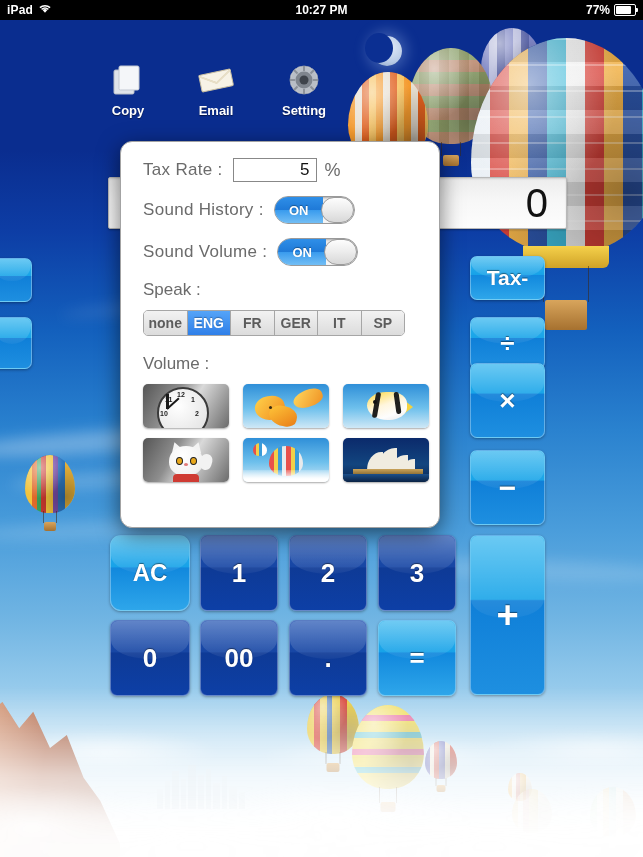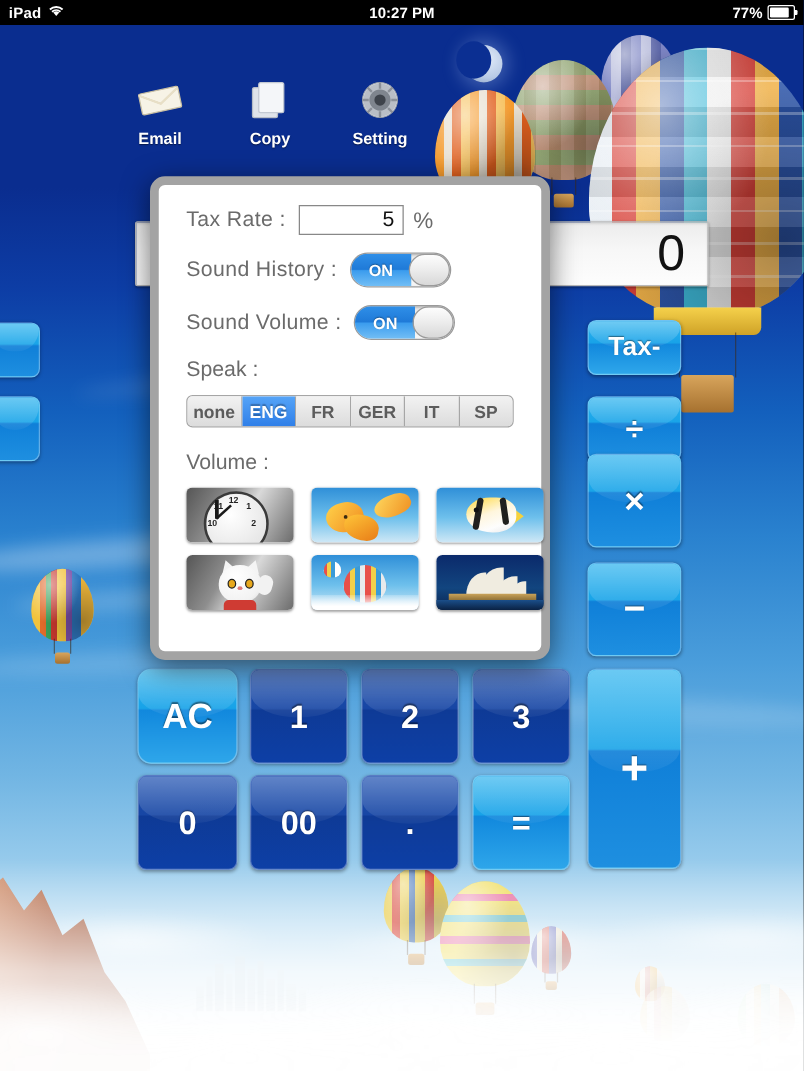--- a/index.html
+++ b/index.html
@@ -424,21 +424,21 @@
     z-index: 6;
   }
   .footer span { margin-left: 100px; }
 
   
   .panel {
     position: absolute;
     left: 120px; top: 141px;
     width: 320px; height: 387px;
     background: #ffffff;
-    border: 7px solid #a3a3a3;
+    border: 1px solid #a3a3a3;
     border-radius: 12px;
     box-shadow: 0 6px 22px rgba(0,0,0,.55);
     box-sizing: border-box;
     z-index: 30;
     padding: 16px 22px 0 22px;
   }
   .panel .row {
     display: flex;
     align-items: center;
     margin-bottom: 14px;
@@ -748,39 +748,39 @@
       <span class="batt">
           <i></i>
         </span>
     </div>
   </div>
 
   <div class="toolbar">
 
     <div class="tb-item">
       <div class="tb-glyph">
+        <svg width="36" height="36" viewBox="0 0 36 36">
+          <rect x="4" y="8" width="20" height="24" rx="1.5" fill="#dfe3ea" stroke="#b6bcc7"></rect>
+          <rect x="9" y="4" width="20" height="24" rx="1.5" fill="#f4f6f9" stroke="#c3c9d3"></rect>
+        </svg>
+      </div>
+      <div class="tb-label">Copy</div>
+    </div>
+
+    <div class="tb-item">
+      <div class="tb-glyph">
         <svg width="40" height="32" viewBox="0 0 40 32">
           <g transform="rotate(-12 20 16)">
             <rect x="4" y="8" width="32" height="17" rx="1.5" fill="#f7f3e6" stroke="#c9bfa2"></rect>
             <path d="M4 9 L20 19 L36 9" fill="none" stroke="#c9bfa2" stroke-width="1.2"></path>
             <path d="M4 8 L20 18 L36 8 L36 10 L20 20 L4 10 Z" fill="#e8dfc6"></path>
           </g>
         </svg>
       </div>
       <div class="tb-label">Email</div>
-    </div>
-
-    <div class="tb-item">
-      <div class="tb-glyph">
-        <svg width="36" height="36" viewBox="0 0 36 36">
-          <rect x="4" y="8" width="20" height="24" rx="1.5" fill="#dfe3ea" stroke="#b6bcc7"></rect>
-          <rect x="9" y="4" width="20" height="24" rx="1.5" fill="#f4f6f9" stroke="#c3c9d3"></rect>
-        </svg>
-      </div>
-      <div class="tb-label">Copy</div>
     </div>
 
     <div class="tb-item">
       <div class="tb-glyph">
         <svg width="34" height="34" viewBox="0 0 34 34">
           <g fill="#d6d9de" stroke="#9aa0aa" stroke-width="0.8">
             <circle cx="17" cy="17" r="14"></circle>
           </g>
           <g fill="#b9bec6">
             <circle cx="17" cy="17" r="13.2"></circle>
@@ -816,21 +816,21 @@
   <div class="btn op" style="left:470px; top:363px; width:75px; height:75px; font-size:28px;">
     <span>×</span>
   </div>
   <div class="btn op" style="left:470px; top:450px; width:75px; height:75px; font-size:30px;">
     <span>−</span>
   </div>
   <div class="btn op" style="left:470px; top:535px; width:75px; height:160px; font-size:38px;">
     <span>+</span>
   </div>
 
-  <div class="btn lite" style="left:110px; top:535px; width:80px; height:76px; font-size:28px;border-radius:11px;">
+  <div class="btn lite" style="left:110px; top:535px; width:80px; height:76px; font-size:24px;border-radius:11px;">
     <span>AC</span>
   </div>
   <div class="btn num" style="left:200px; top:535px; width:78px; height:76px; font-size:26px;">
     <span>1</span>
   </div>
   <div class="btn num" style="left:289px; top:535px; width:78px; height:76px; font-size:26px;">
     <span>2</span>
   </div>
   <div class="btn num" style="left:378px; top:535px; width:78px; height:76px; font-size:26px;">
     <span>3</span>

